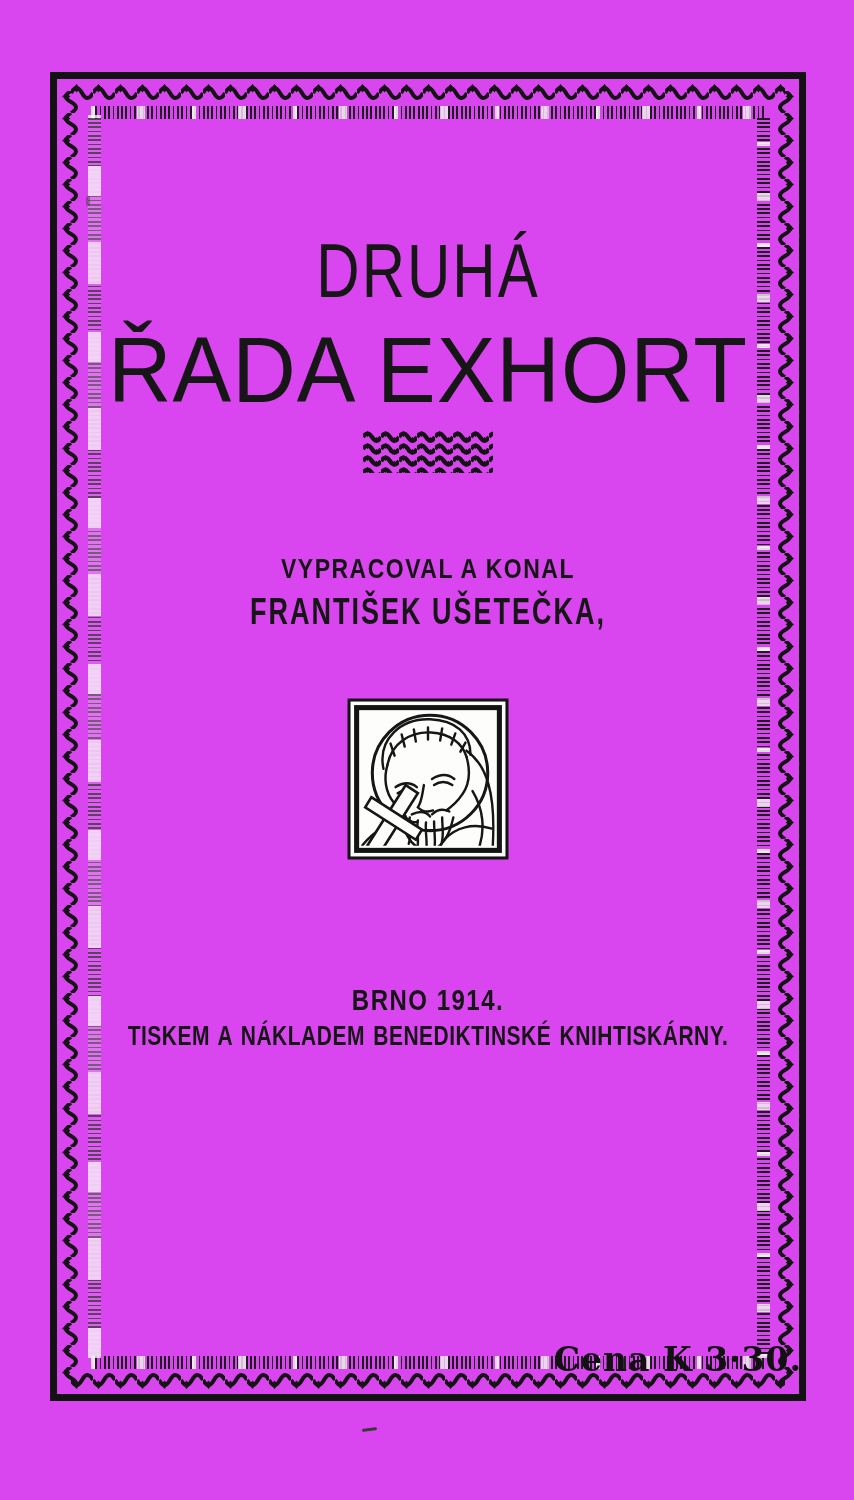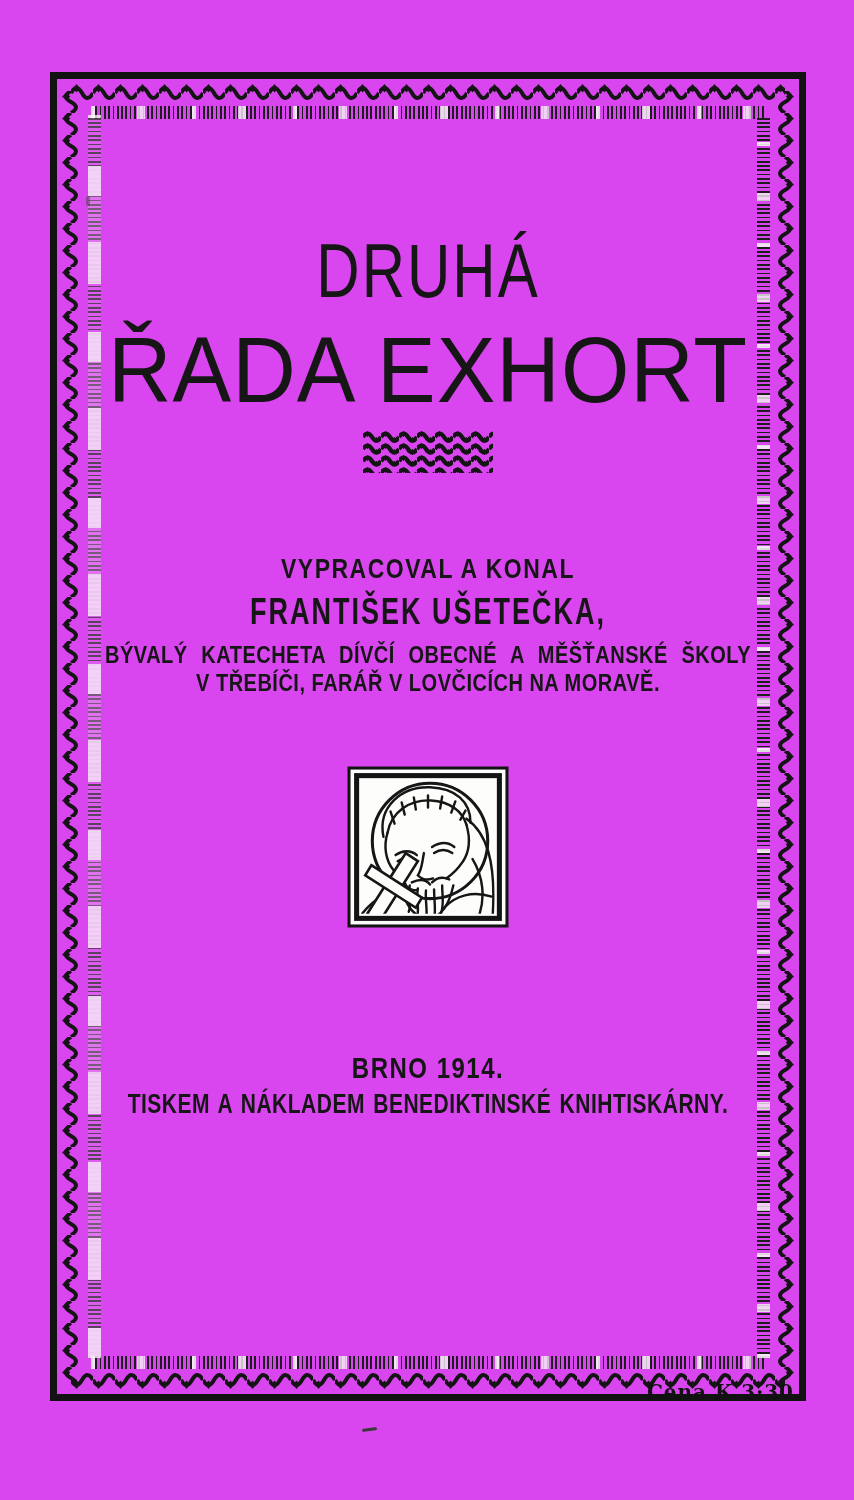--- a/index.html
+++ b/index.html
@@ -74,22 +74,22 @@
   .saint{margin:70px auto 0;width:162px;height:162px;}
   .place-year{
     margin-top:128px;font-size:24px;line-height:24px;font-weight:700;
     letter-spacing:1.5px;transform:scaleY(1.25);
   }
   .printer{
     margin-top:10px;font-size:21px;line-height:27px;font-weight:700;
     letter-spacing:.5px;word-spacing:2px;transform:scaleY(1.28);
   }
   .price{
-    position:absolute;right:52px;top:1380px;
-    font-family:"DejaVu Serif",serif;font-weight:700;font-size:20px;
+    position:absolute;right:52px;top:1340px;
+    font-family:"DejaVu Serif",serif;font-weight:700;font-size:33px;
     letter-spacing:1px;color:#111;
   }
   .artifact{position:absolute;background:#3a3a3a;border-radius:2px;}
   .a1{left:305px;top:1349px;width:15px;height:3px;transform:rotate(-8deg);}
   .a2{left:86px;top:196px;width:4px;height:10px;opacity:.45;}
   svg .ink{stroke:#161616;fill:none;stroke-linecap:round;}
 </style>
 </head>
 <body>
 
@@ -155,24 +155,20 @@
           <rect x="0" y="0" width="130" height="12" fill="url(#waveO)"></rect>
           <rect x="0" y="10" width="130" height="12" fill="url(#waveO)"></rect>
           <rect x="0" y="20" width="130" height="12" fill="url(#waveO)"></rect>
           <rect x="0" y="30" width="130" height="12" fill="url(#waveO)"></rect>
         </svg>
       </div>
 
       <div class="byline-intro t-line">VYPRACOVAL A KONAL</div>
       <div class="author t-line">FRANTIŠEK UŠETEČKA,</div>
 
-      <div class="creds">
-        <div class="cred-line just">BÝVALÝ KATECHETA DÍVČÍ OBECNÉ A MĚŠŤANSKÉ ŠKOLY</div>
-        <div class="cred-line cent">V TŘEBÍČI, FARÁŘ V LOVČICÍCH NA MORAVĚ.</div>
-      </div>
 
       <div class="saint">
         <svg viewBox="0 0 160 160" width="162" height="162">
           <rect x="2" y="2" width="156" height="156" fill="#fdfdfb" stroke="#141414" stroke-width="3"></rect>
           <rect x="9.5" y="9.5" width="141" height="141" fill="none" stroke="#141414" stroke-width="5"></rect>
           <g clip-path="url(#saintClip)" class="ink" stroke-width="2.4">
 
             <circle cx="82" cy="74" r="57" stroke-width="3"></circle>
 
             <path d="M118 52 C138 66 147 94 144 146"></path>

